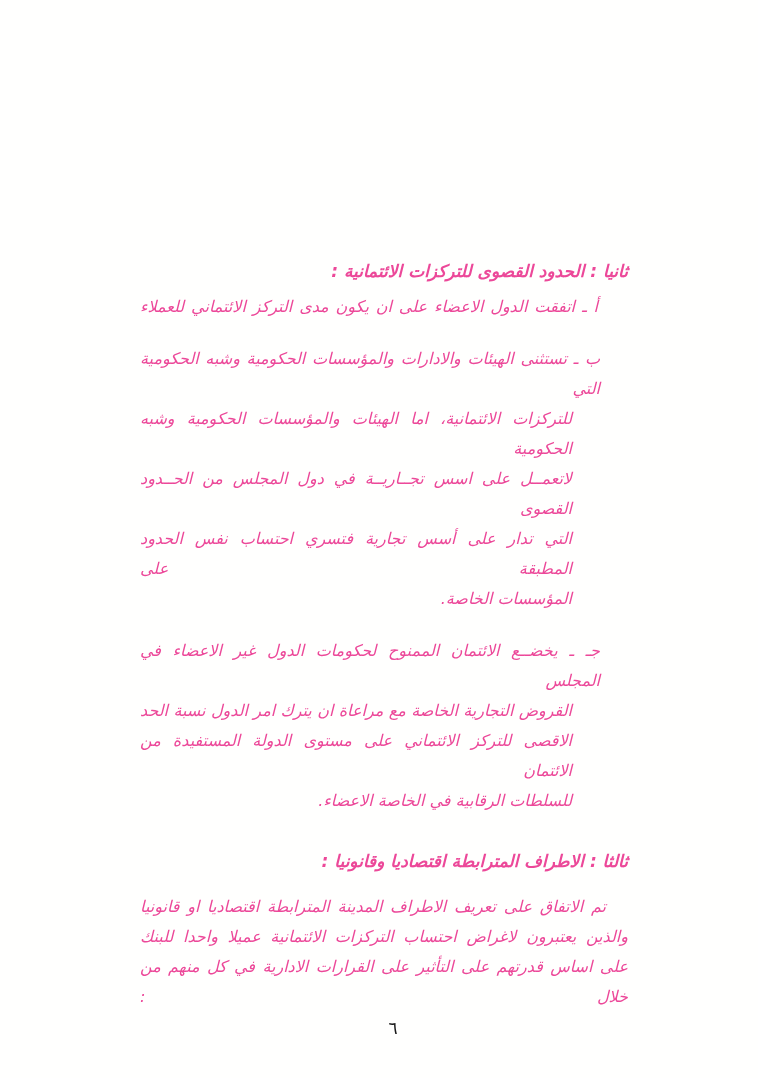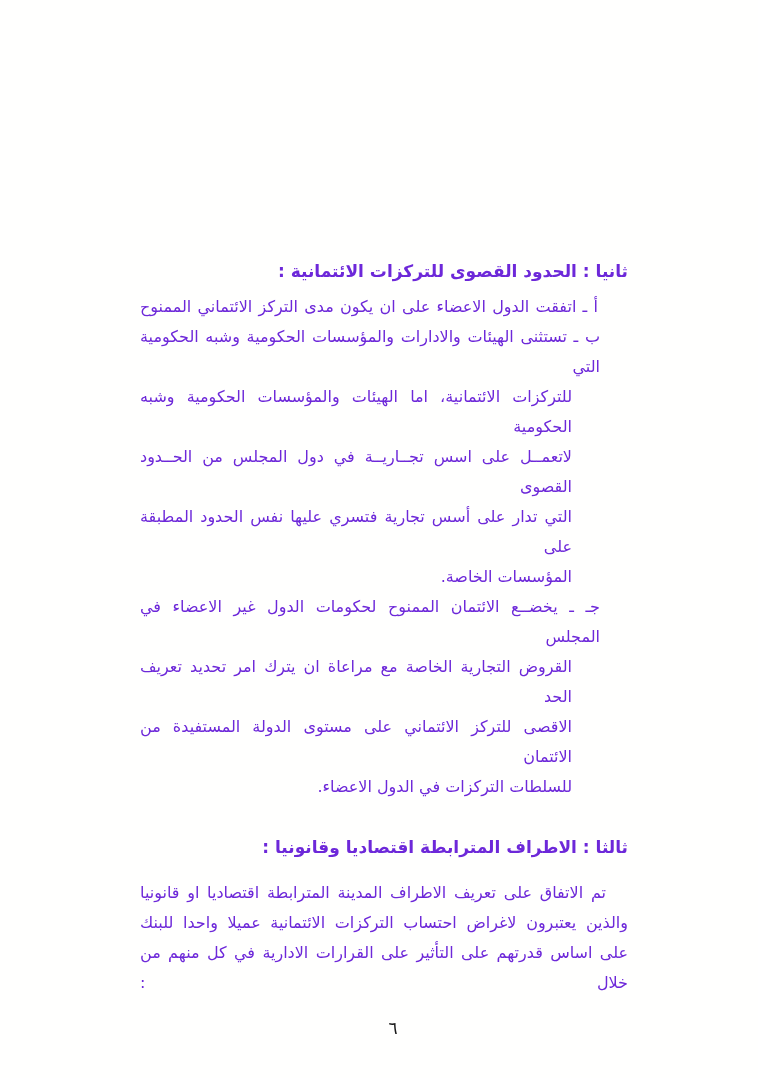--- a/index.html
+++ b/index.html
@@ -19,34 +19,35 @@
   .tb {
     position: absolute;
     top: 256px;
     right: 130px;
     width: 488px;
     direction: rtl;
   }
   .l {
     font-size: 16px;
     line-height: 30px;
-    color: #6d28d9;
+    color: #ec4899;
     text-align: right;
+    font-style: italic;
   }
   .j {
     text-align: justify;
     text-align-last: justify;
   }
   .h {
     font-weight: 700;
     font-size: 17px;
   }
   .h2 { margin-bottom: 6px; }
   .h3 { margin-top: 30px; margin-bottom: 16px; }
-  .gap6 { margin-top: 0; }
+  .gap6 { margin-top: 22px; }
   .i22 { padding-right: 22px; }
   .i28 { padding-right: 28px; }
   .i30 { padding-right: 30px; }
   .i34 { padding-right: 34px; }
   .i56 { padding-right: 56px; }
   .pagenum {
     position: absolute;
     top: 1013px;
     left: 381px;
     width: 24px;
@@ -58,36 +59,36 @@
 </style>
 </head>
 <body>
 
 <div class="page">
   <div class="tb">
 
     <div class="l h h2">ثانيا : الحدود القصوى للتركزات الائتمانية :</div>
 
     <div>
-      <div class="l j i30">أ ـ اتفقت الدول الاعضاء على ان يكون مدى التركز الائتماني الممنوح</div>
+      <div class="l j i30">أ ـ اتفقت الدول الاعضاء على ان يكون مدى التركز الائتماني للعملاء</div>
     </div>
 
     <div class="gap6">
       <div class="l j i28">ب ـ تستثنى الهيئات والادارات والمؤسسات الحكومية وشبه الحكومية التي</div>
       <div class="l j i56">للتركزات الائتمانية، اما الهيئات والمؤسسات الحكومية وشبه الحكومية</div>
       <div class="l j i56">لاتعمــل على اسس تجــاريــة في دول المجلس من الحــدود القصوى</div>
-      <div class="l j i56">التي تدار على أسس تجارية فتسري عليها نفس الحدود المطبقة على</div>
+      <div class="l j i56">التي تدار على أسس تجارية فتسري احتساب نفس الحدود المطبقة على</div>
       <div class="l i56">المؤسسات الخاصة.</div>
     </div>
 
     <div class="gap6">
       <div class="l j i28">جـ ـ يخضــع الائتمان الممنوح لحكومات الدول غير الاعضاء في المجلس</div>
-      <div class="l j i56">القروض التجارية الخاصة مع مراعاة ان يترك امر تحديد تعريف الحد</div>
+      <div class="l j i56">القروض التجارية الخاصة مع مراعاة ان يترك امر الدول نسبة الحد</div>
       <div class="l j i56">الاقصى للتركز الائتماني على مستوى الدولة المستفيدة من الائتمان</div>
-      <div class="l i56">للسلطات التركزات في الدول الاعضاء.</div>
+      <div class="l i56">للسلطات الرقابية في الخاصة الاعضاء.</div>
     </div>
 
     <div class="l h h3">ثالثا : الاطراف المترابطة اقتصاديا وقانونيا :</div>
 
     <div>
       <div class="l j i22">تم الاتفاق على تعريف الاطراف المدينة المترابطة اقتصاديا او قانونيا</div>
       <div class="l j">والذين يعتبرون لاغراض احتساب التركزات الائتمانية عميلا واحدا للبنك</div>
       <div class="l j">على اساس قدرتهم على التأثير على القرارات الادارية في كل منهم من خلال :</div>
 
     </div>

